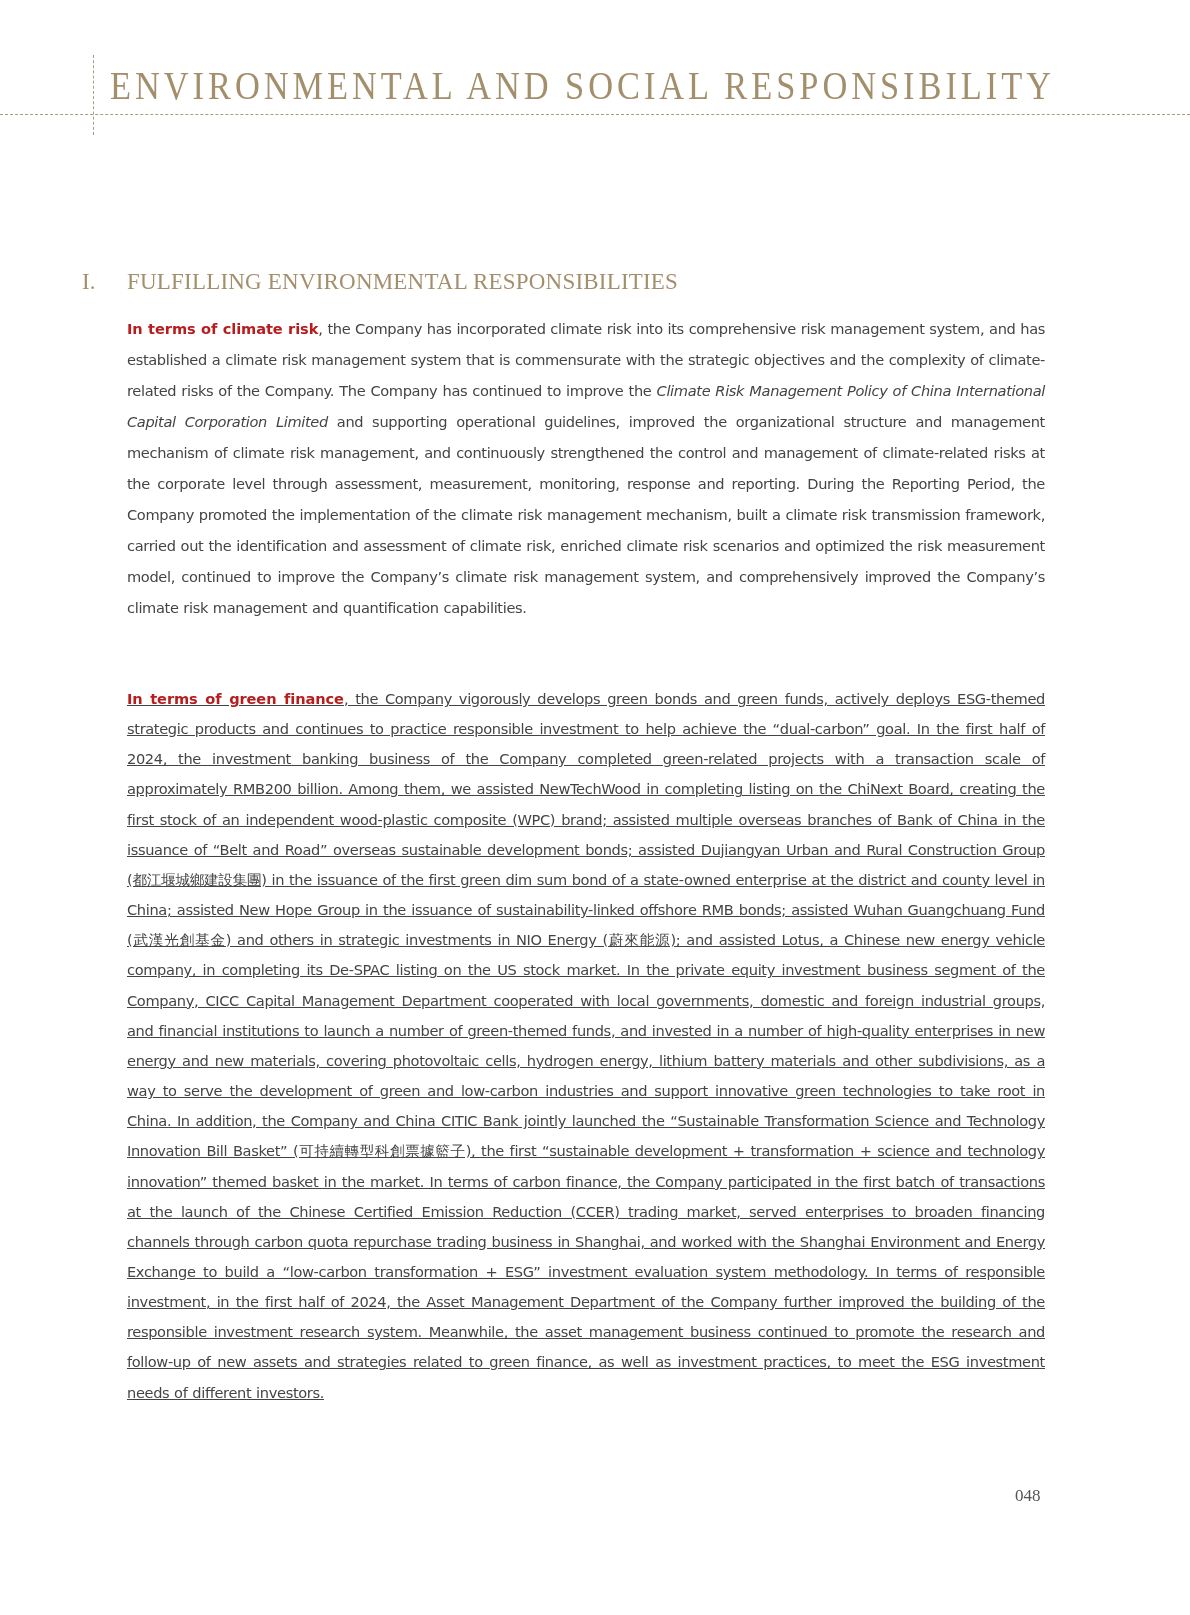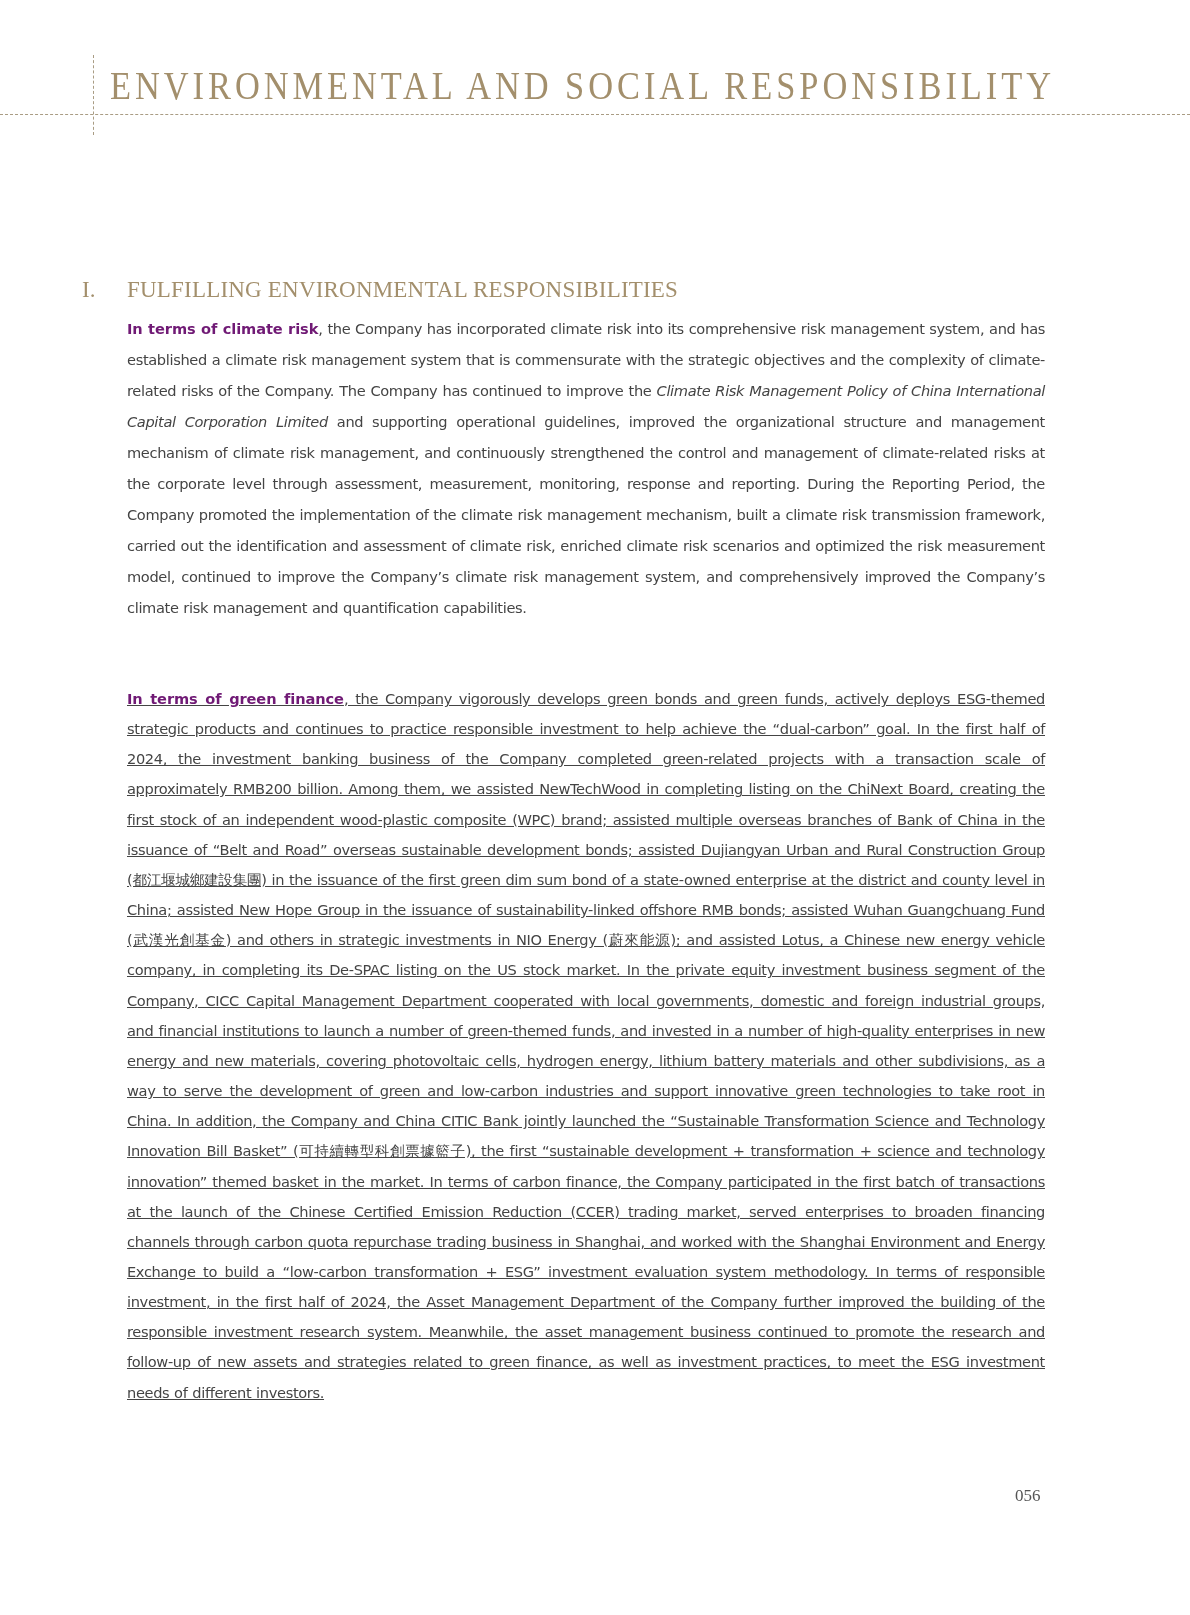--- a/index.html
+++ b/index.html
@@ -13,33 +13,33 @@
     border-top: 1px dashed #a99c84;
   }
   .page-title {
     position: absolute; left: 110px; top: 62px;
     font-family: "Liberation Serif", "DejaVu Serif", serif;
     font-size: 40px; letter-spacing: 4.6px; color: #a38f6c;
     transform: scaleX(0.86); transform-origin: left center;
     white-space: nowrap; line-height: 48px;
   }
   .section-heading {
-    position: absolute; left: 82px; top: 276px;
+    position: absolute; left: 82px; top: 268px;
     font-family: "Liberation Serif", "DejaVu Serif", serif;
     font-size: 23px; color: #a38f6c; line-height: 28px; white-space: nowrap;
     letter-spacing: 0.2px;
   }
   .section-heading .num { display: inline-block; width: 45px; }
   .para {
     position: absolute; left: 127px; width: 918px;
     font-family: "DejaVu Sans", "Liberation Sans", sans-serif;
     font-size: 14.6px; color: #444444; text-align: justify;
     letter-spacing: -0.35px; word-spacing: 0.5px;
   }
-  .para b { color: #701a75; font-weight: bold; letter-spacing: -0.1px; }
+  .para b { color: #b91c1c; font-weight: bold; letter-spacing: -0.1px; }
   .para i { font-style: italic; }
   #para-climate { top: 313px; line-height: 31px; }
   #para-green { top: 684px; line-height: 30.15px; text-decoration: underline; }
   .page-number {
     position: absolute; left: 1015px; top: 1486px;
     font-family: "Liberation Serif", "DejaVu Serif", serif;
     font-size: 17px; color: #555555; line-height: 20px;
   }
 </style>
 </head>
@@ -49,13 +49,13 @@
 <div class="hline"></div>
 
 <div class="page-title">ENVIRONMENTAL AND SOCIAL RESPONSIBILITY</div>
 
 <div class="section-heading"><span class="num">I.</span><span>FULFILLING ENVIRONMENTAL RESPONSIBILITIES</span></div>
 
 <div class="para" id="para-climate"><b>In terms of climate risk</b><span>, the Company has incorporated climate risk into its comprehensive risk management system, and has established a climate risk management system that is commensurate with the strategic objectives and the complexity of climate-related risks of the Company. The Company has continued to improve the </span><i>Climate Risk Management Policy of China International Capital Corporation Limited</i><span> and supporting operational guidelines, improved the organizational structure and management mechanism of climate risk management, and continuously strengthened the control and management of climate-related risks at the corporate level through assessment, measurement, monitoring, response and reporting. During the Reporting Period, the Company promoted the implementation of the climate risk management mechanism, built a climate risk transmission framework, carried out the identification and assessment of climate risk, enriched climate risk scenarios and optimized the risk measurement model, continued to improve the Company’s climate risk management system, and comprehensively improved the Company’s climate risk management and quantification capabilities.</span></div>
 
 <div class="para" id="para-green"><b>In terms of green finance</b><span>, the Company vigorously develops green bonds and green funds, actively deploys ESG-themed strategic products and continues to practice responsible  investment to help achieve the “dual-carbon” goal. In the first half of 2024, the investment banking business of the Company completed green-related projects with a transaction scale of approximately RMB200 billion. Among them, we assisted NewTechWood in completing listing on the ChiNext Board, creating the first stock of an independent wood-plastic composite (WPC) brand; assisted multiple overseas branches of Bank of China in the issuance of “Belt and Road” overseas sustainable development bonds; assisted Dujiangyan Urban and Rural Construction Group (都江堰城鄉建設集團) in the issuance of the first green dim sum bond of a state-owned enterprise at the district and county level in China; assisted New Hope Group in the issuance of sustainability-linked offshore RMB bonds; assisted Wuhan Guangchuang Fund (武漢光創基金) and others in strategic investments in NIO Energy (蔚來能源); and assisted Lotus, a Chinese new energy vehicle company, in completing its De-SPAC listing on the US stock market. In the private equity investment business segment of the Company, CICC Capital Management Department cooperated with local governments, domestic and foreign industrial groups, and financial institutions to launch a number of green-themed funds, and invested in a number of high-quality enterprises in new energy and new materials, covering photovoltaic cells, hydrogen energy, lithium battery materials and other subdivisions, as a way to serve the development of green and low-carbon industries and support innovative green technologies to take root in China. In addition, the Company and China CITIC Bank jointly launched the “Sustainable Transformation Science and Technology Innovation Bill Basket” (可持續轉型科創票據籃子), the first “sustainable development + transformation + science and technology innovation” themed basket in the market. In terms of carbon finance, the Company participated in the first batch of transactions at the launch of the Chinese Certified Emission Reduction (CCER) trading market, served enterprises to broaden financing channels through carbon quota repurchase trading business in Shanghai, and worked with the Shanghai Environment and Energy Exchange to build a “low-carbon transformation + ESG” investment evaluation system methodology. In terms of responsible investment, in the first half of 2024, the Asset Management Department of the Company further improved the building of the responsible investment research system. Meanwhile, the asset management business continued to promote the research and follow-up of new assets and strategies related to green finance, as well as investment practices, to meet the ESG investment needs of different investors.</span></div>
 
-<div class="page-number">056</div>
+<div class="page-number">048</div>
 
 </body></html>

